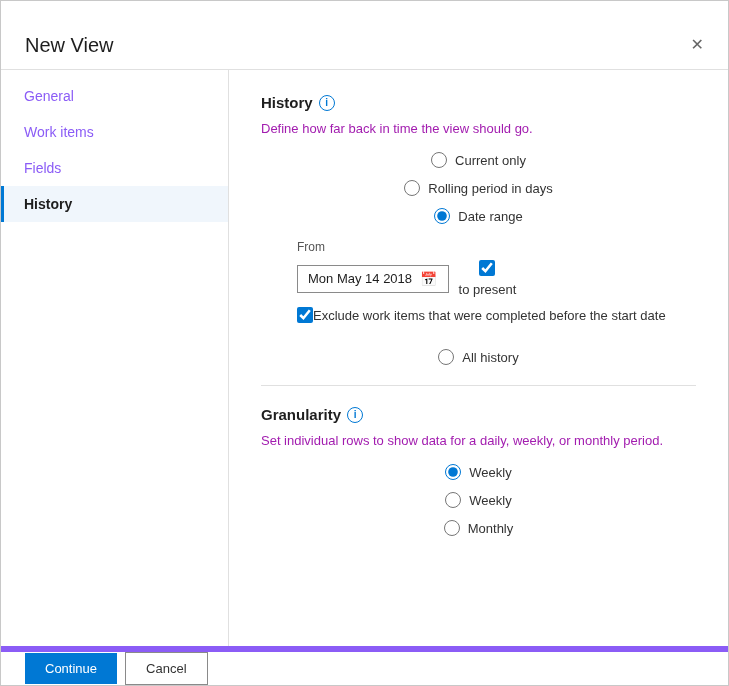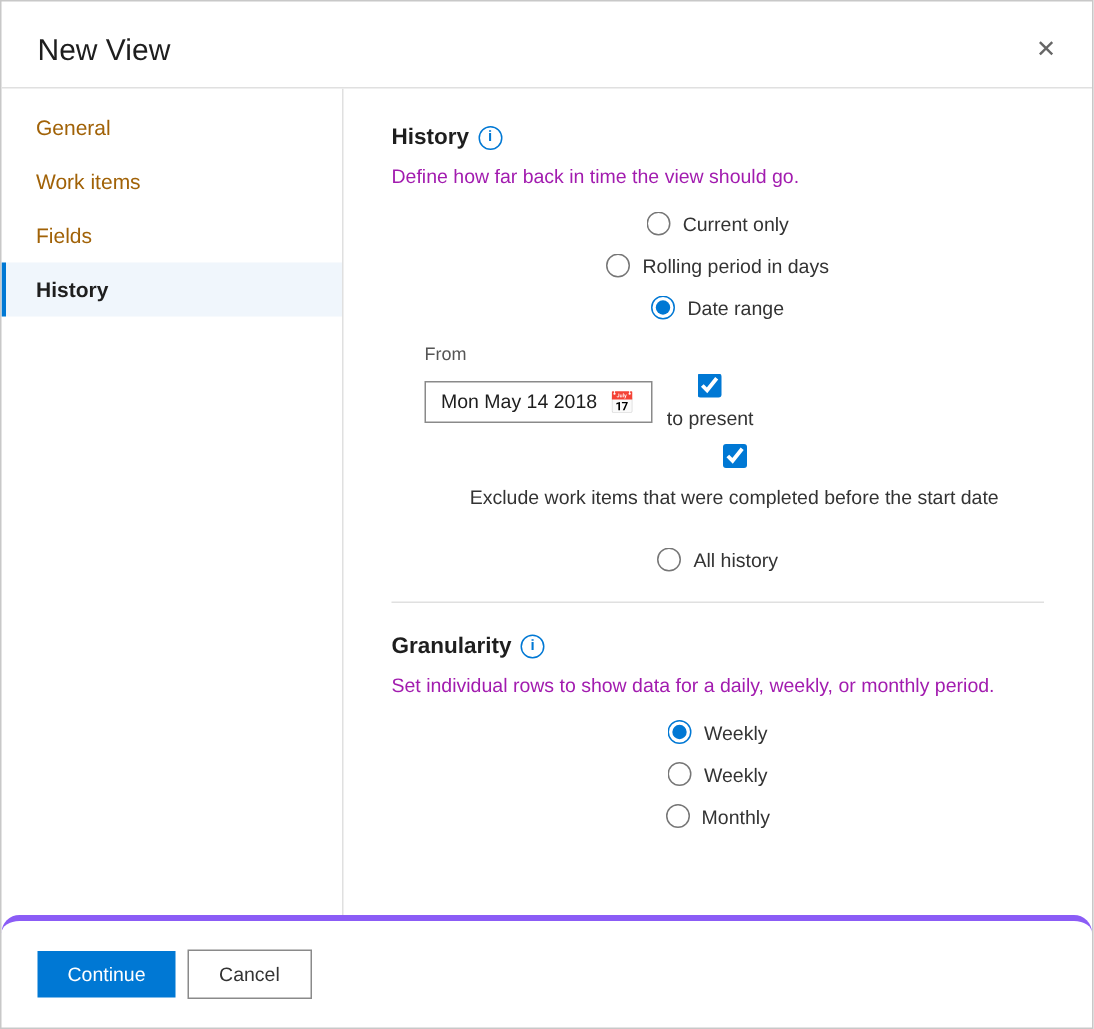--- a/index.html
+++ b/index.html
@@ -18,21 +18,21 @@
       border: 1px solid #c8c8c8;
       box-shadow: 0 4px 20px rgba(0,0,0,0.15);
       display: flex;
       flex-direction: column;
       position: relative;
     }
     .dialog-header {
       display: flex;
       align-items: center;
       justify-content: space-between;
-      padding: 21px 20px 12px 24px;
+      padding: 32px 20px 12px 24px;
       border-bottom: 1px solid #e0e0e0;
     }
     .dialog-title {
       font-size: 20px;
       font-weight: 400;
       color: #1e1e1e;
     }
     .close-btn {
       background: none;
       border: none;
@@ -49,21 +49,21 @@
     }
     .sidebar {
       width: 228px;
       border-right: 1px solid #e0e0e0;
       padding-top: 8px;
       flex-shrink: 0;
     }
     .sidebar-item {
       padding: 10px 20px;
       font-size: 14px;
-      color: #a16207;
+      color: #8b5cf6;
       cursor: pointer;
       border-left: 3px solid transparent;
     }
     .sidebar-item.active {
       border-left: 3px solid #0078d4;
       font-weight: 600;
       color: #1e1e1e;
       background: #f0f6fc;
     }
     .content {
@@ -113,21 +113,21 @@
       cursor: pointer;
       justify-content: center;
     }
     .radio-input {
       width: 16px;
       height: 16px;
       accent-color: #0078d4;
       cursor: pointer;
     }
     .date-range-section {
-      margin-left: 22px;
+      margin-left: 36px;
       margin-top: 4px;
       margin-bottom: 4px;
     }
     .from-label {
       font-size: 12px;
       color: #555;
       margin-bottom: 6px;
     }
     .from-row {
       display: flex;
@@ -145,25 +145,24 @@
       gap: 8px;
       background: #fff;
     }
     .calendar-icon {
       color: #555;
       font-size: 14px;
     }
     .checkbox-row {
       display: flex;
       align-items: center;
-      gap: 12px;
+      gap: 0;
       font-size: 13px;
       color: #333;
       margin-bottom: 10px;
-      flex-direction: column;
     }
     .checkbox-input {
       width: 16px;
       height: 16px;
       accent-color: #0078d4;
       cursor: pointer;
     }
     .to-present {
       display: flex;
       align-items: center;
@@ -179,23 +178,22 @@
     }
     .divider {
       height: 1px;
       background: #e0e0e0;
       margin: 20px 0;
     }
     .dialog-footer {
       display: flex;
       align-items: center;
       gap: 8px;
-      padding: 19px 24px;
-      border-top: 4px solid #8b5cf6;
-      border-radius: 12px;
+      padding: 0 24px;
+      border-top: 6px solid #8b5cf6;
     }
     .btn-continue {
       background: #0078d4;
       color: #fff;
       border: none;
       padding: 8px 20px;
       font-size: 13px;
       cursor: pointer;
       font-weight: 500;
     }

